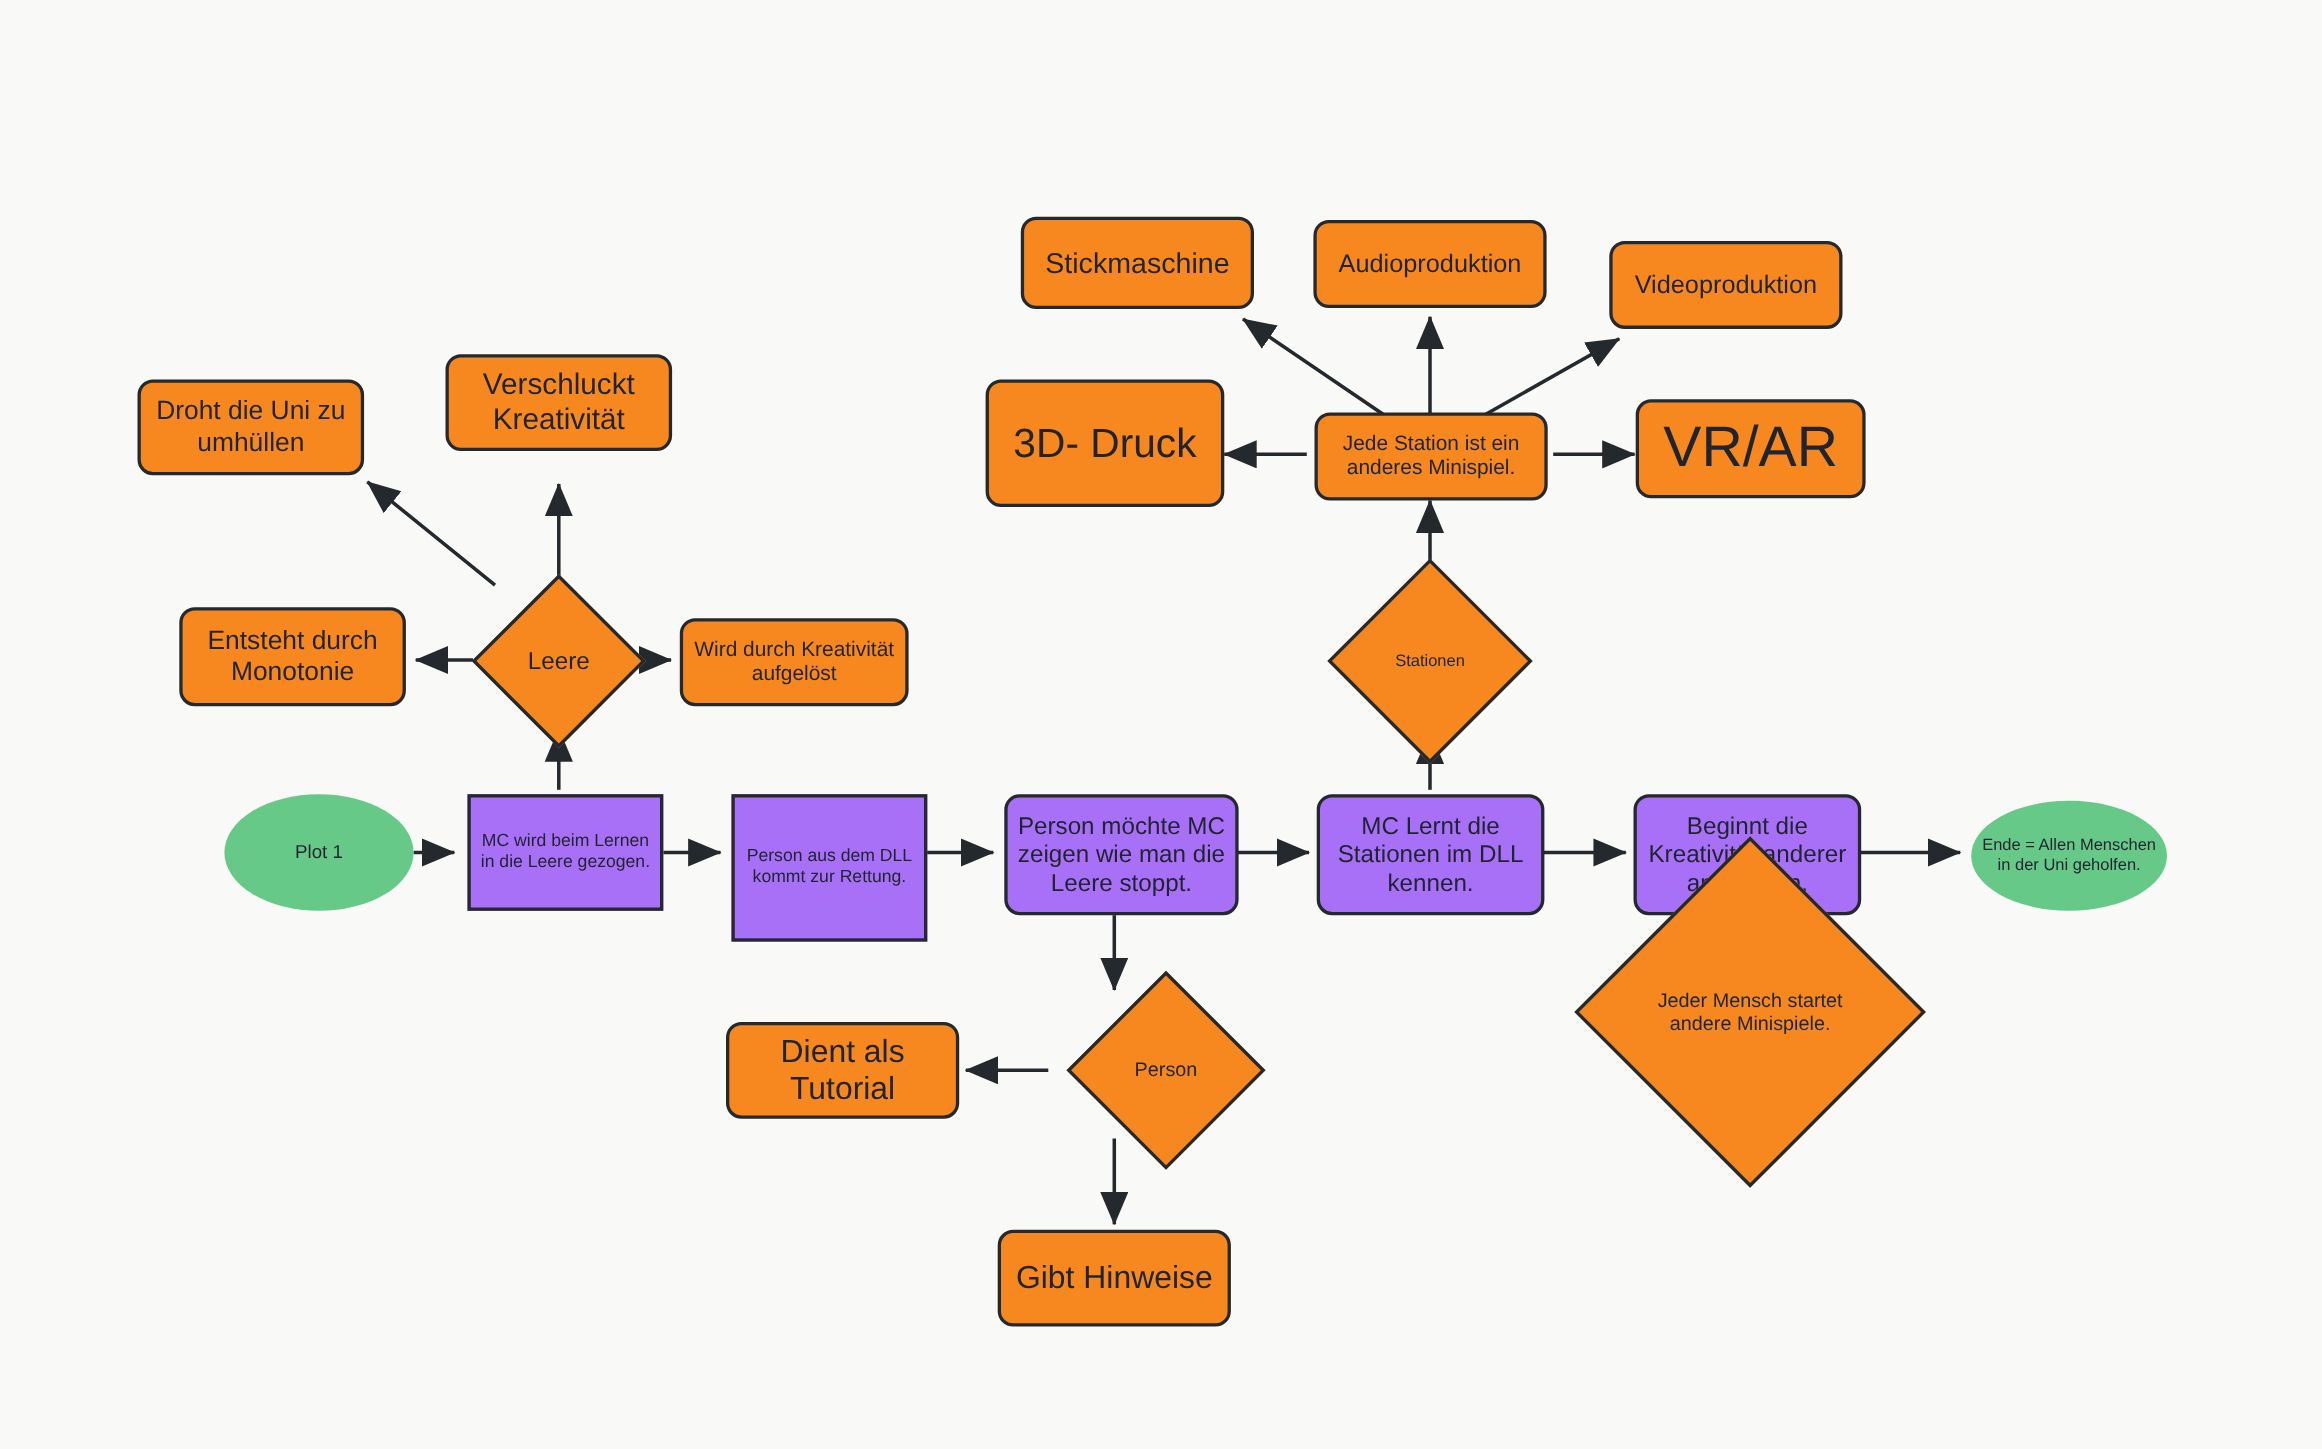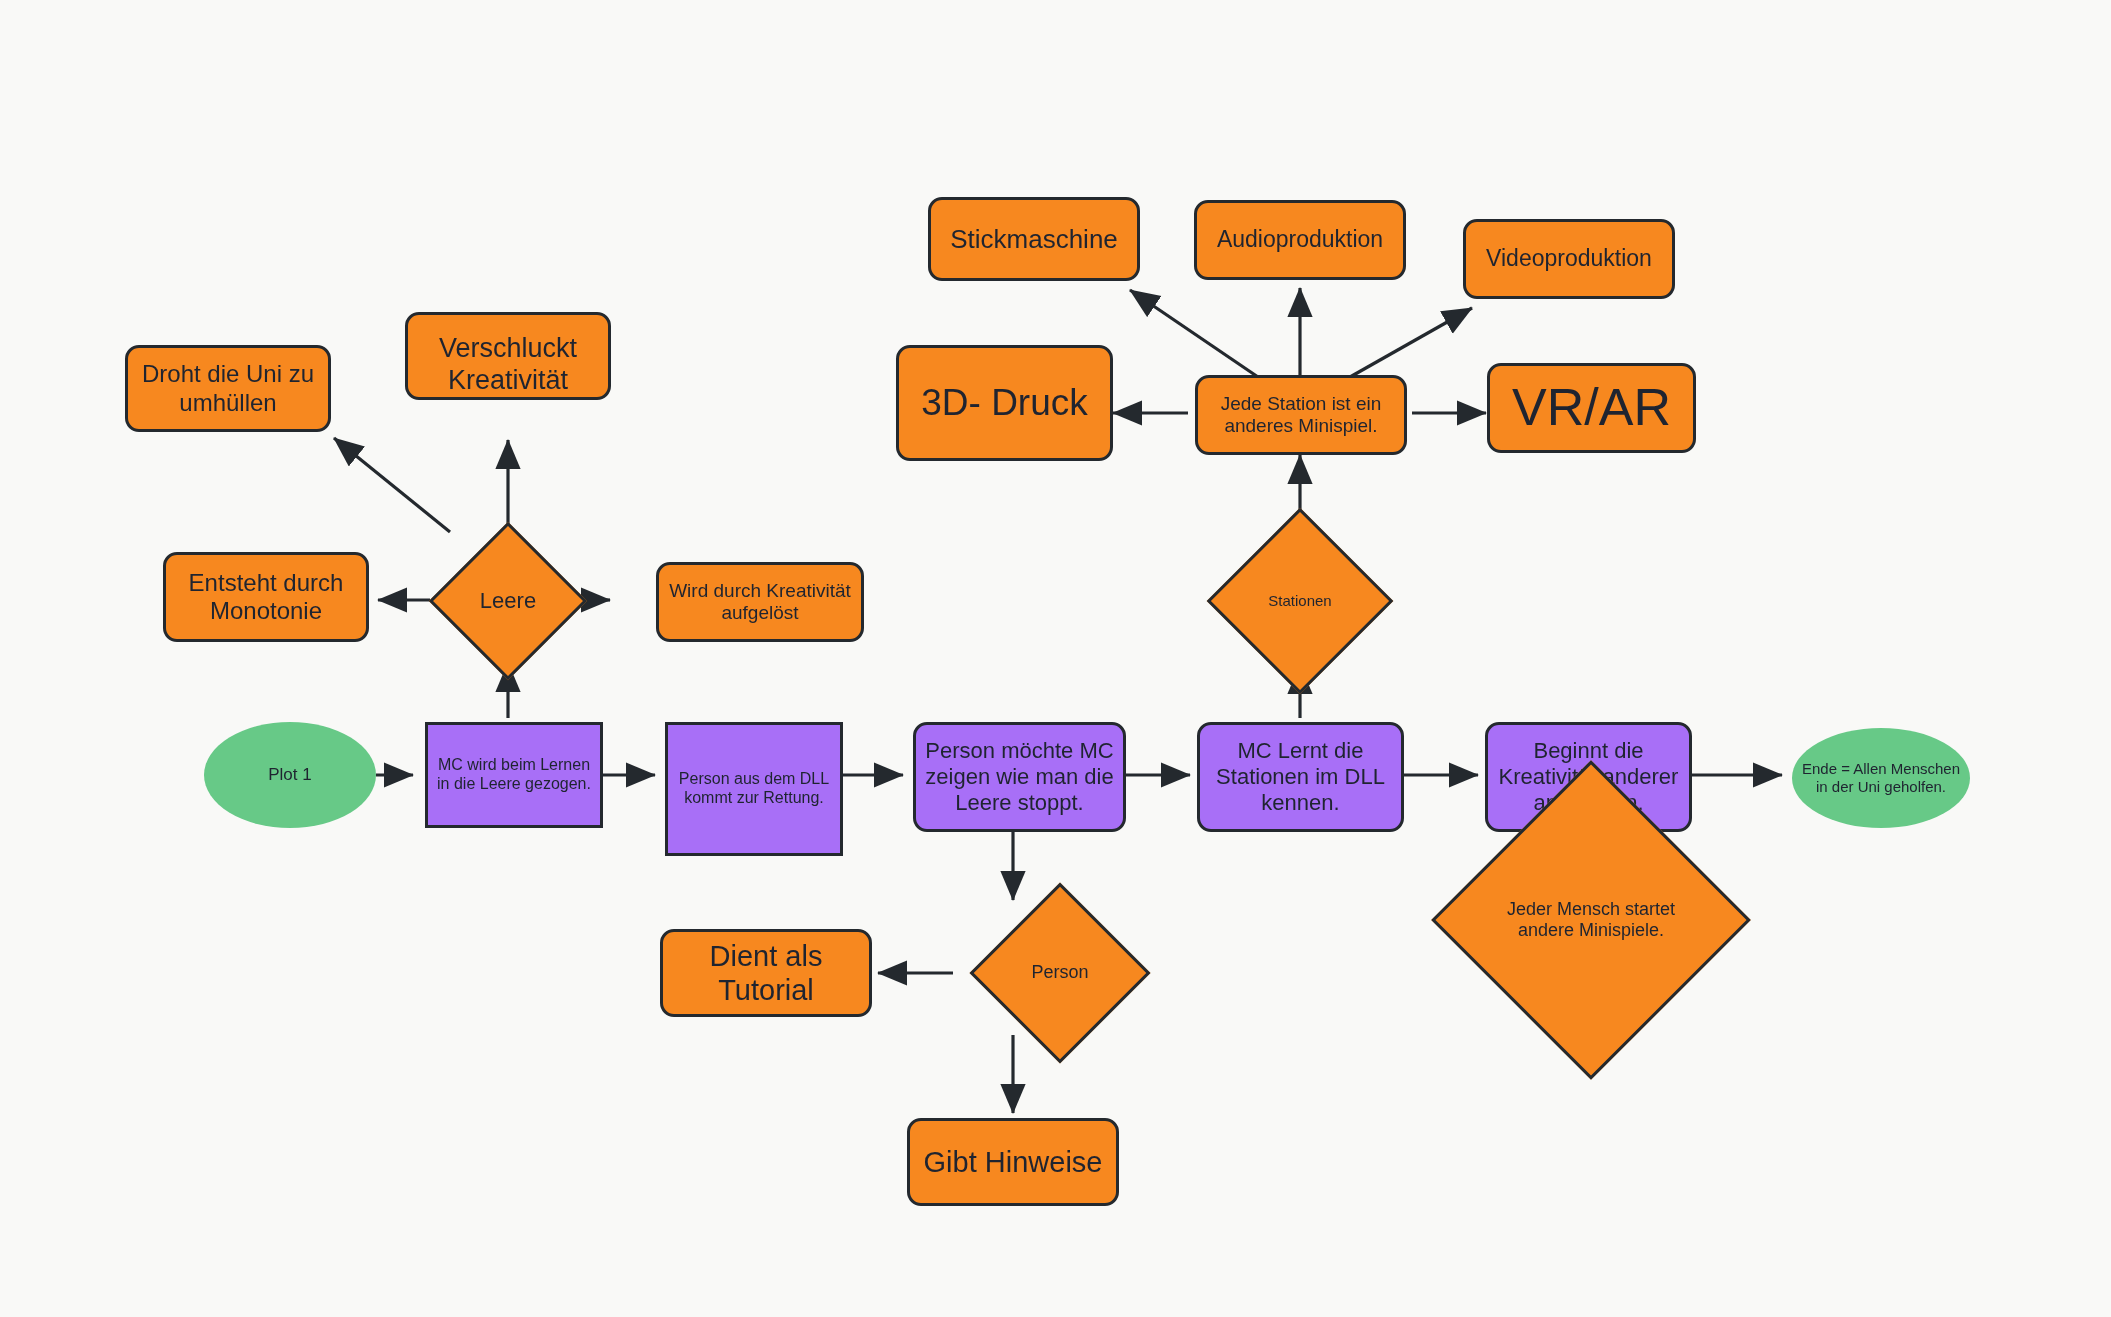--- a/index.html
+++ b/index.html
@@ -157,29 +157,29 @@
 
   <div class="node diamond" style="left:452px; top:545px; width:112px; height:112px; font-size:22px;">
     <span class="shape"></span>
     <span class="lbl">Leere</span>
   </div>
 
   <div class="node box-orange" style="left:125px; top:345px; width:206px; height:87px; font-size:24px;">
     <span class="lbl">Droht die Uni zu umhüllen</span>
   </div>
 
-  <div class="node box-orange" style="left:405px; top:312px; width:206px; height:88px; font-size:27px;align-items:flex-end;">
+  <div class="node box-orange" style="left:405px; top:322px; width:206px; height:88px; font-size:27px;">
     <span class="lbl">Verschluckt Kreativität</span>
   </div>
 
   <div class="node box-orange" style="left:163px; top:552px; width:206px; height:90px; font-size:24px;">
     <span class="lbl">Entsteht durch Monotonie</span>
   </div>
 
-  <div class="node box-orange" style="left:618px; top:562px; width:208px; height:80px; font-size:19px;margin-left:38px;">
+  <div class="node box-orange" style="left:618px; top:562px; width:208px; height:80px; font-size:19px;">
     <span class="lbl">Wird durch Kreativität aufgelöst</span>
   </div>
 
   <div class="node diamond" style="left:1234px; top:535px; width:132px; height:132px; font-size:15px;">
     <span class="shape"></span>
     <span class="lbl">Stationen</span>
   </div>
 
   <div class="node box-orange" style="left:1195px; top:375px; width:212px; height:80px; font-size:19px;">
     <span class="lbl">Jede Station ist ein anderes Minispiel.</span>

